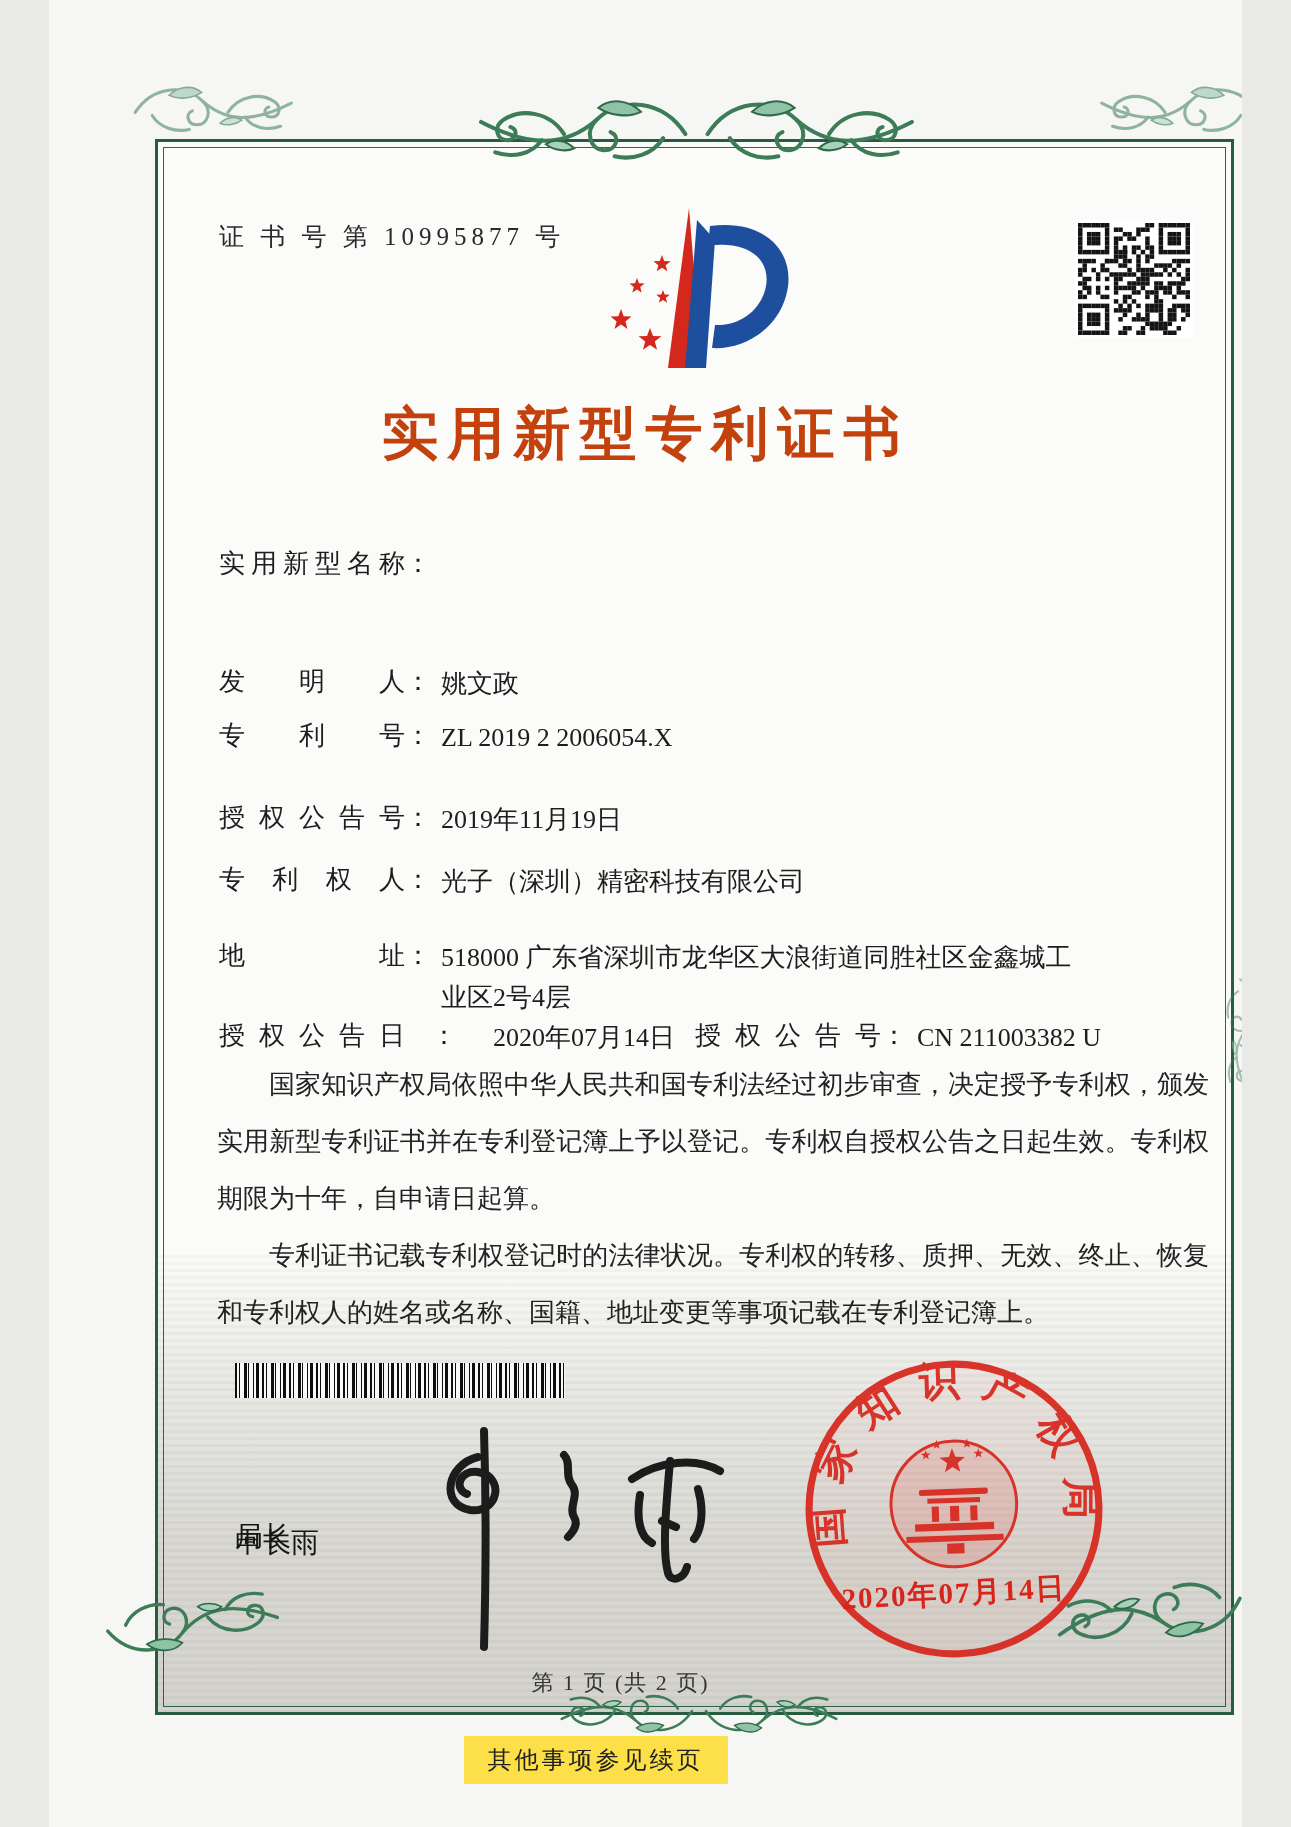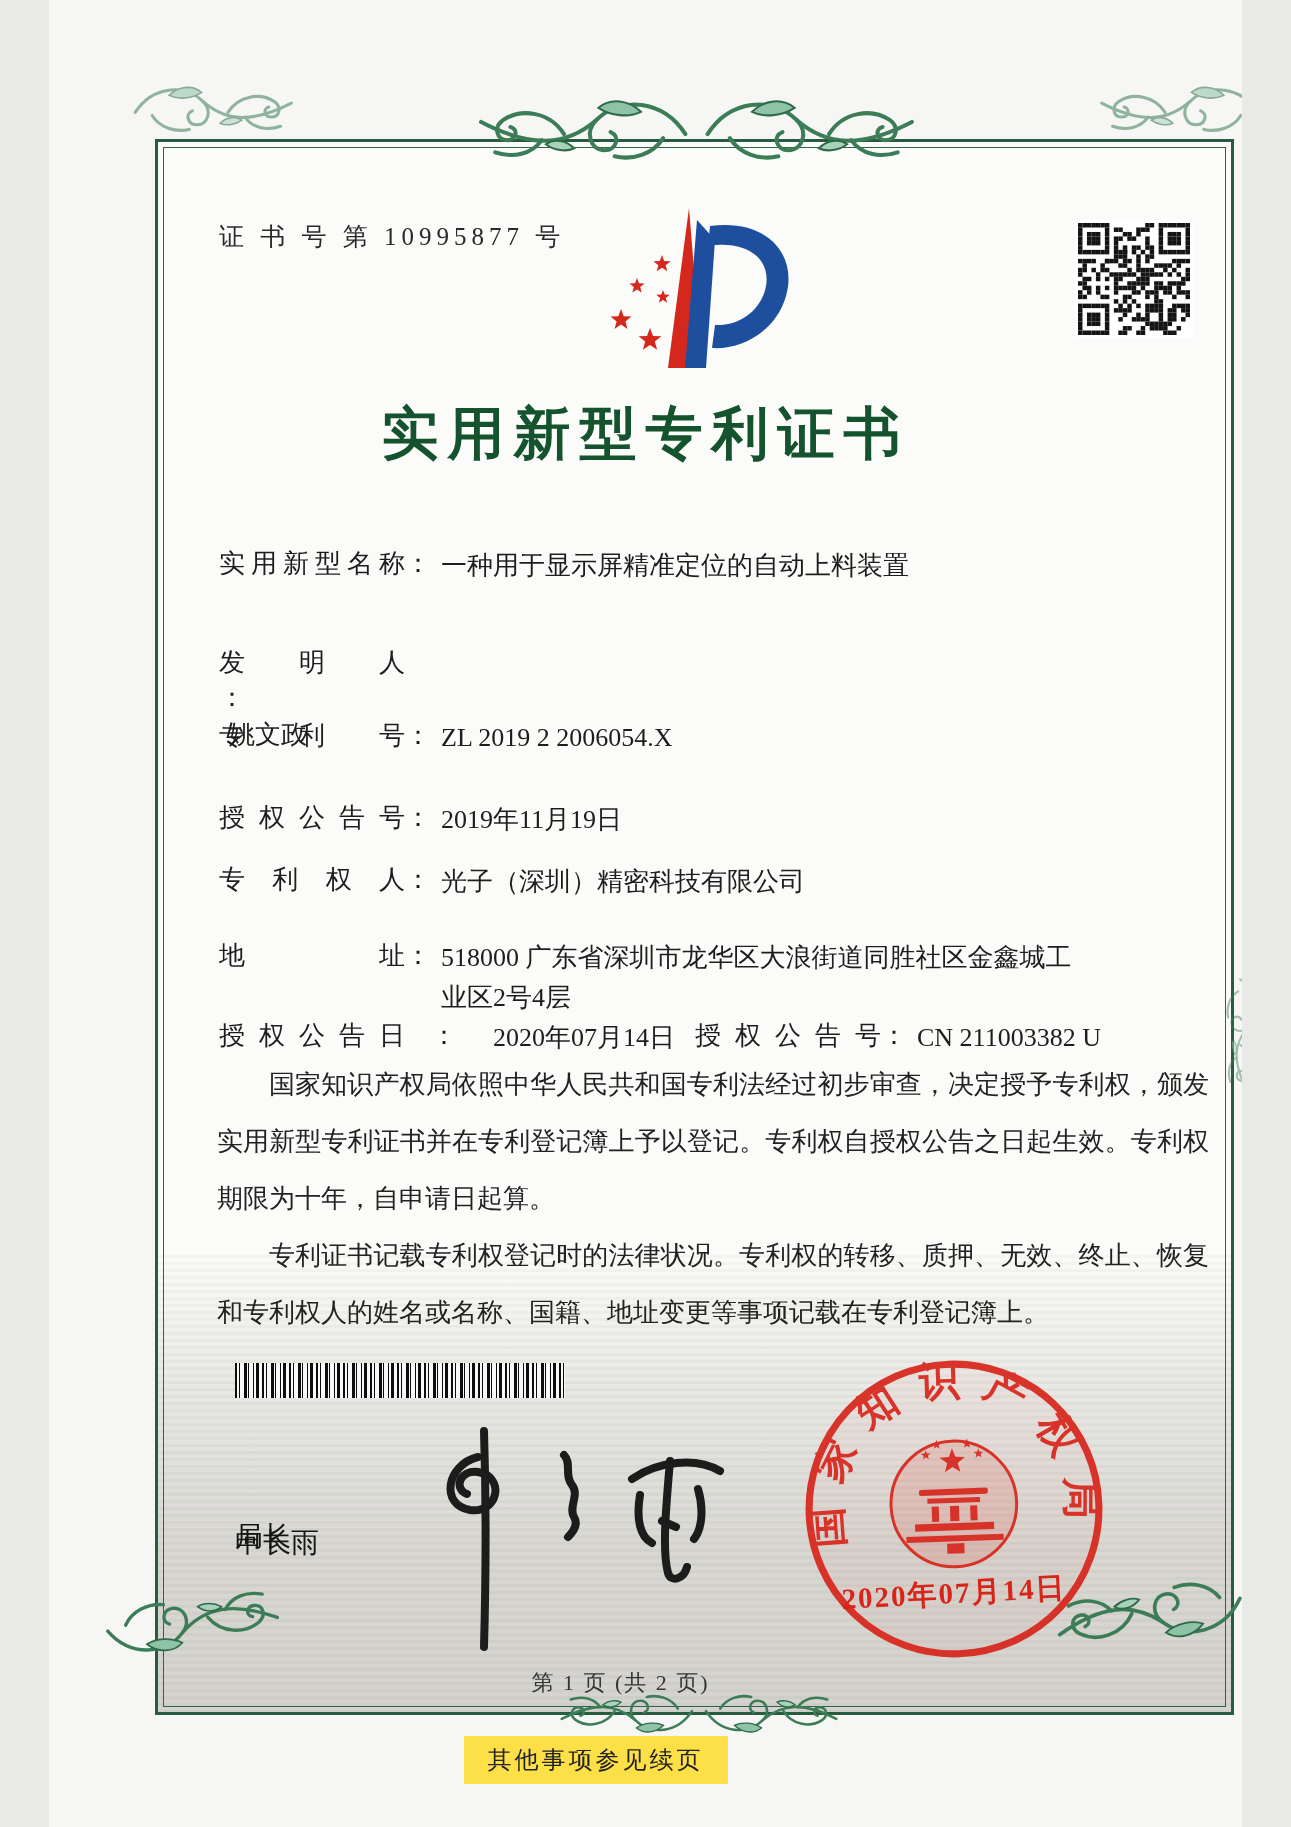--- a/index.html
+++ b/index.html
@@ -16,21 +16,21 @@
       linear-gradient(180deg, rgba(214,213,208,0) 0%, rgba(214,213,208,.55) 30%, #d6d5d0 65%, #d2d1cc 100%);
   }
   .frame{position:absolute; left:106px; top:139px; width:1073px; height:1570px; border:3px solid #275c40; z-index:2; pointer-events:none;}
   .frame-inner{position:absolute; inset:5px; border:1px solid #2e6347;}
   .orn{position:absolute; z-index:3; pointer-events:none;}
   .cert-no{position:absolute; left:170px; top:220px; z-index:3; font-size:25px; letter-spacing:5px; color:#2a2a2a;}
   .logo{position:absolute; left:545px; top:198px; width:212px; height:186px; z-index:3;}
   .qr{position:absolute; left:1026px; top:220px; width:118px; height:118px; background:#fff; padding:3px; box-sizing:border-box; z-index:3;}
   .title{
     position:absolute; left:0; right:0; top:396px; z-index:3; margin:0;
-    text-align:center; font-size:57px; font-weight:bold; letter-spacing:9px; color:#14532d;
+    text-align:center; font-size:57px; font-weight:bold; letter-spacing:9px; color:#c2410c;
   }
   .row{position:absolute; left:170px; z-index:3; font-size:26px; display:flex; align-items:flex-start;}
   .lab{display:inline-block; width:186px; text-align:justify; text-align-last:justify; white-space:normal;}
   .colon{display:inline-block;}
   .val{margin-left:10px; white-space:pre-line; max-width:770px; line-height:40px;}
   .row2{position:absolute; z-index:3; font-size:26px; display:flex;}
   .paras{position:absolute; left:168px; top:1056px; width:992px; z-index:3;
     font-size:26px; line-height:57px; text-align:justify; color:#222;}
   .paras p{margin:0; text-indent:2em;}
   .barcode{
@@ -456,23 +456,22 @@
       <rect x="26.4" y="61.6" width="4.4" height="4.4"></rect>
       <rect x="70.4" y="26.4" width="4.4" height="4.4"></rect>
       <rect x="26.4" y="70.4" width="4.4" height="4.4"></rect>
     </svg>
 
   <h1 class="title">实用新型专利证书</h1>
 
   <div class="row" style="top:546px;">
     <span class="lab">实用新型名称</span>
       <span class="colon">：</span>
-    <span class="val">一种用于显示屏精准定位的自动上料装置</span>
-  </div>
-  <div class="row" style="top:645px;flex-direction:column;">
+  </div>
+  <div class="row" style="top:664px;">
     <span class="lab">发明人</span>
       <span class="colon">：</span>
     <span class="val">姚文政</span>
   </div>
   <div class="row" style="top:718px;">
     <span class="lab">专利号</span>
       <span class="colon">：</span>
     <span class="val">ZL 2019 2 2006054.X</span>
   </div>
   <div class="row" style="top:800px;">

